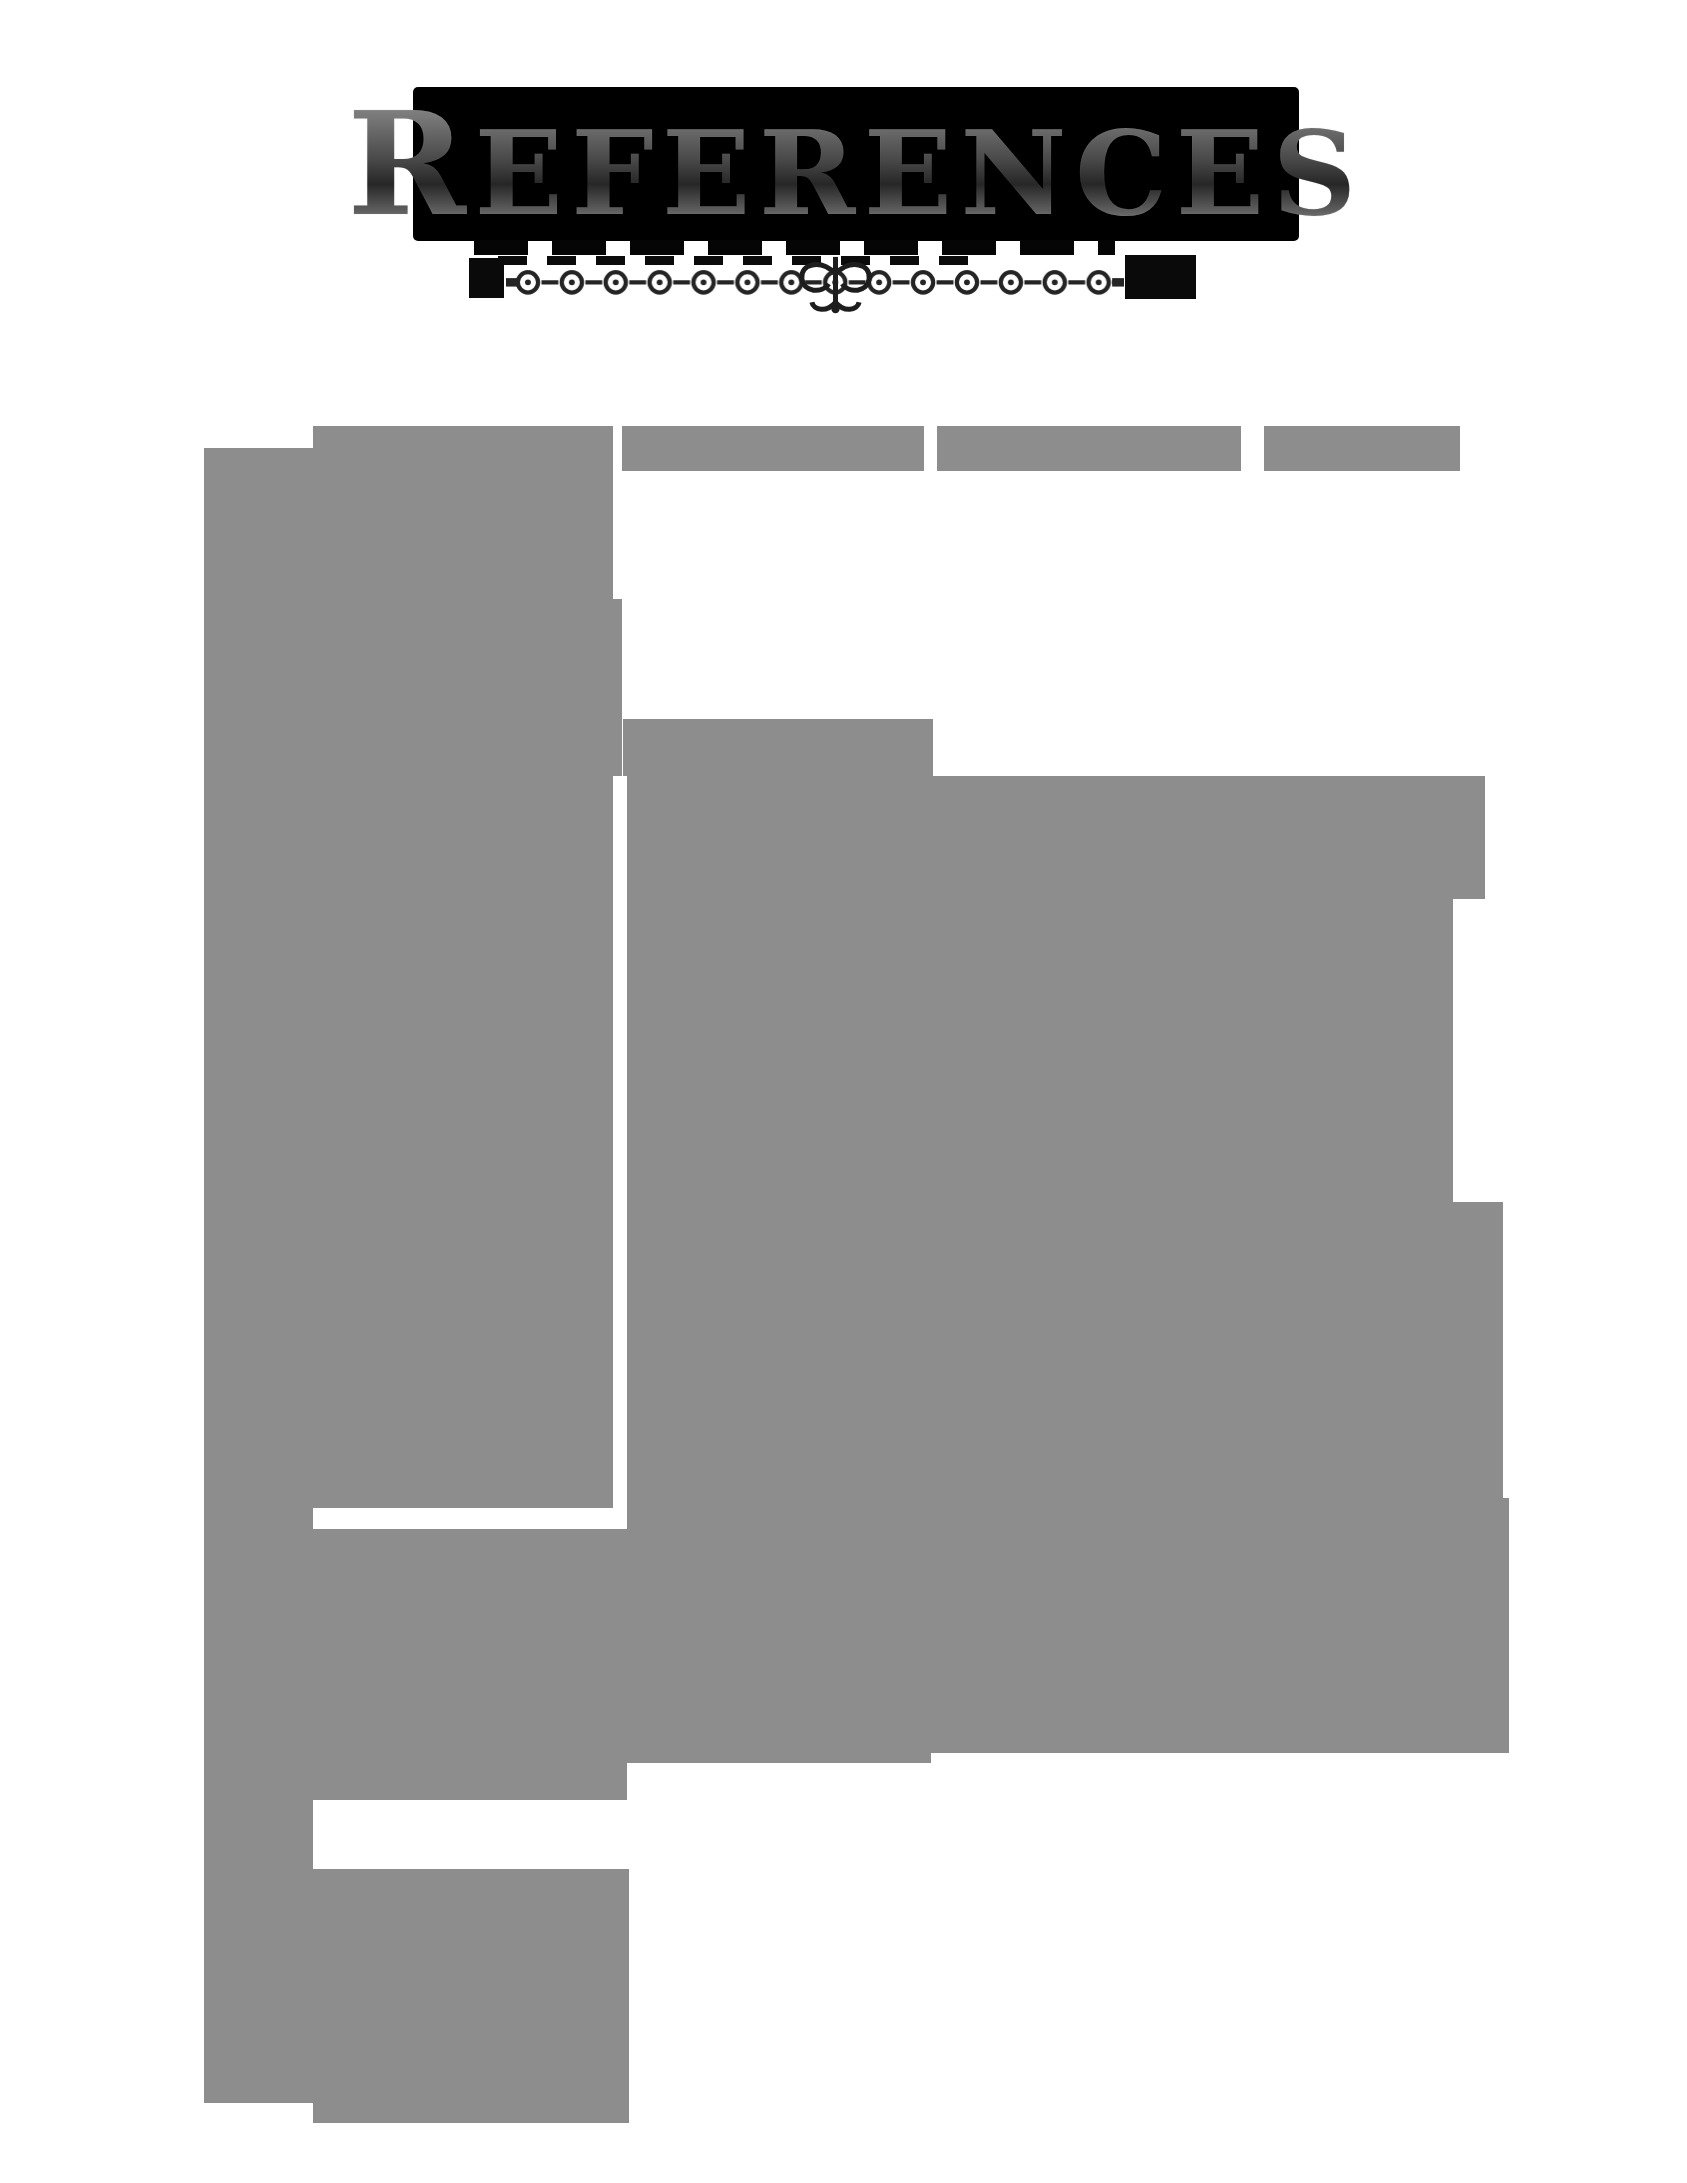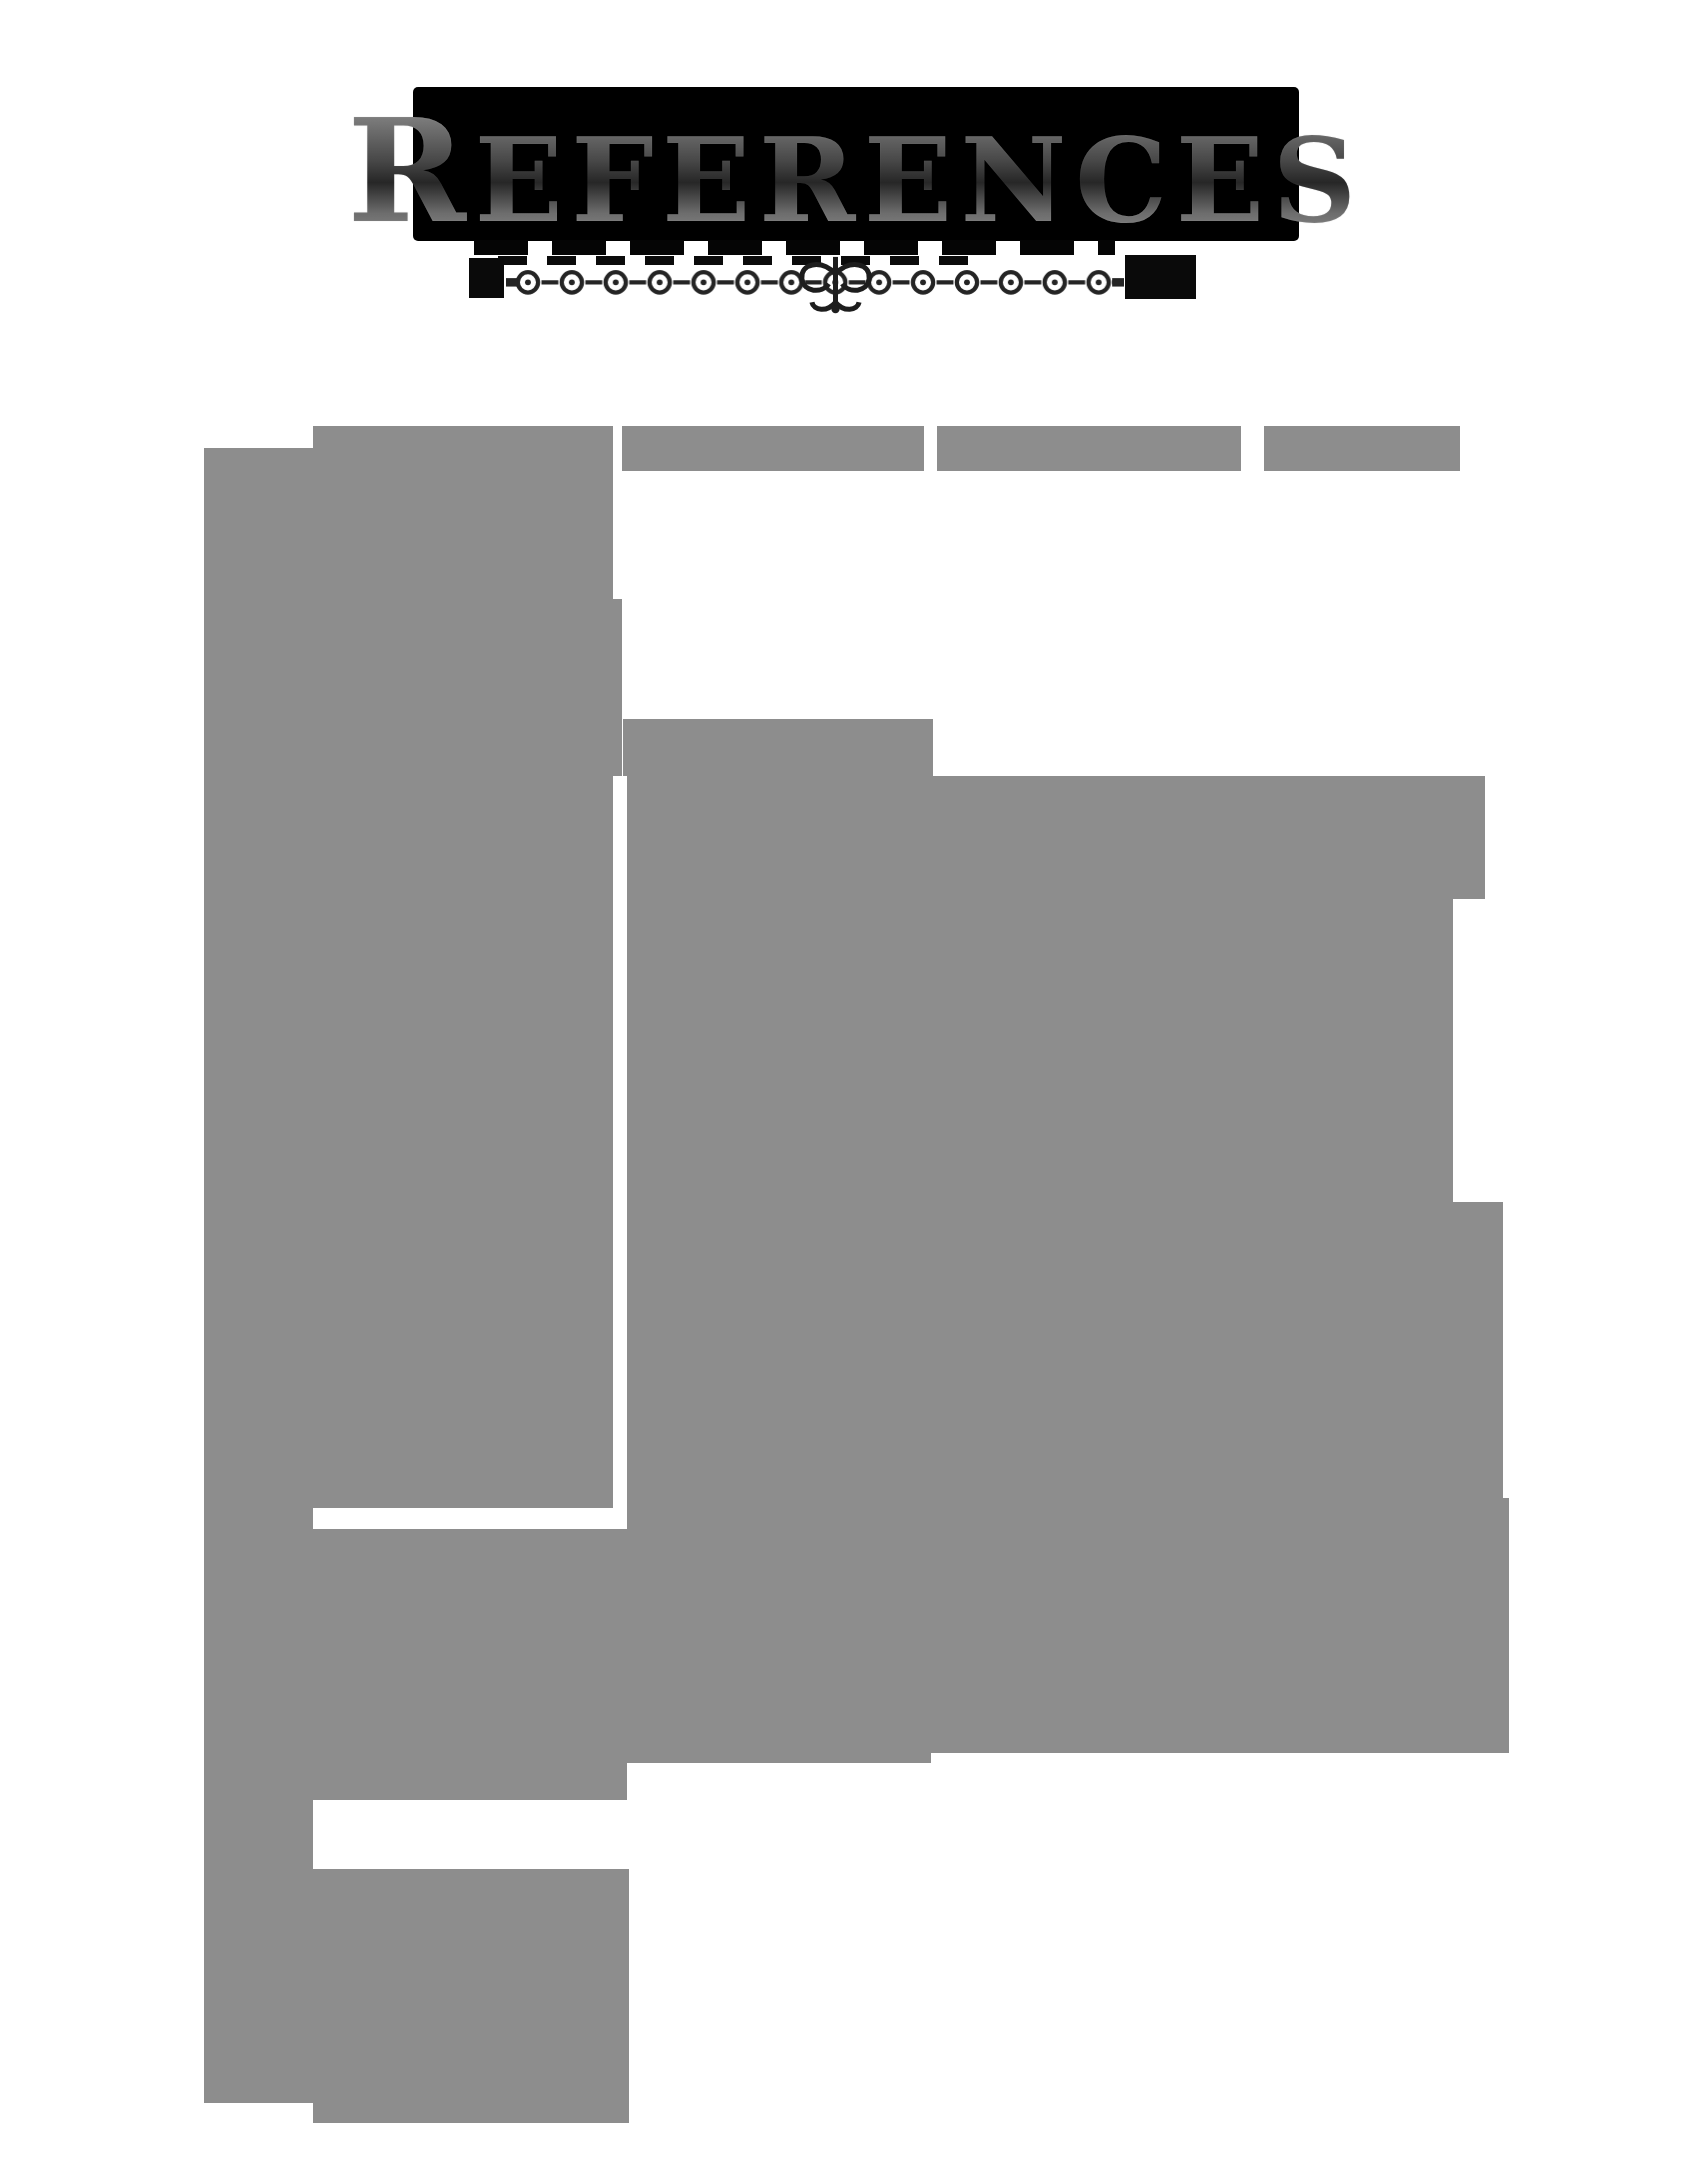--- a/index.html
+++ b/index.html
@@ -8,21 +8,21 @@
     width:1687px;height:2183px;
     background:#ffffff;
     overflow:hidden;
     font-family:"DejaVu Serif","Liberation Serif",serif;
   }
   
   #title-banner{
     position:absolute;
     background:#000000;
     border-radius:5px;
-    display:flex;justify-content:center;
+    display:flex;align-items:center;justify-content:center;
   }
   #title-text{
     white-space:nowrap;
     font-weight:bold;
     font-size:116px;
     letter-spacing:8.4px;
     text-transform:uppercase;
     background:linear-gradient(180deg,#f2f2f2 0%,#b9b9b9 22%,#6e6e6e 48%,#3c3c3c 62%,#a8a8a8 82%,#d6d6d6 100%);
     -webkit-background-clip:text;
     background-clip:text;

